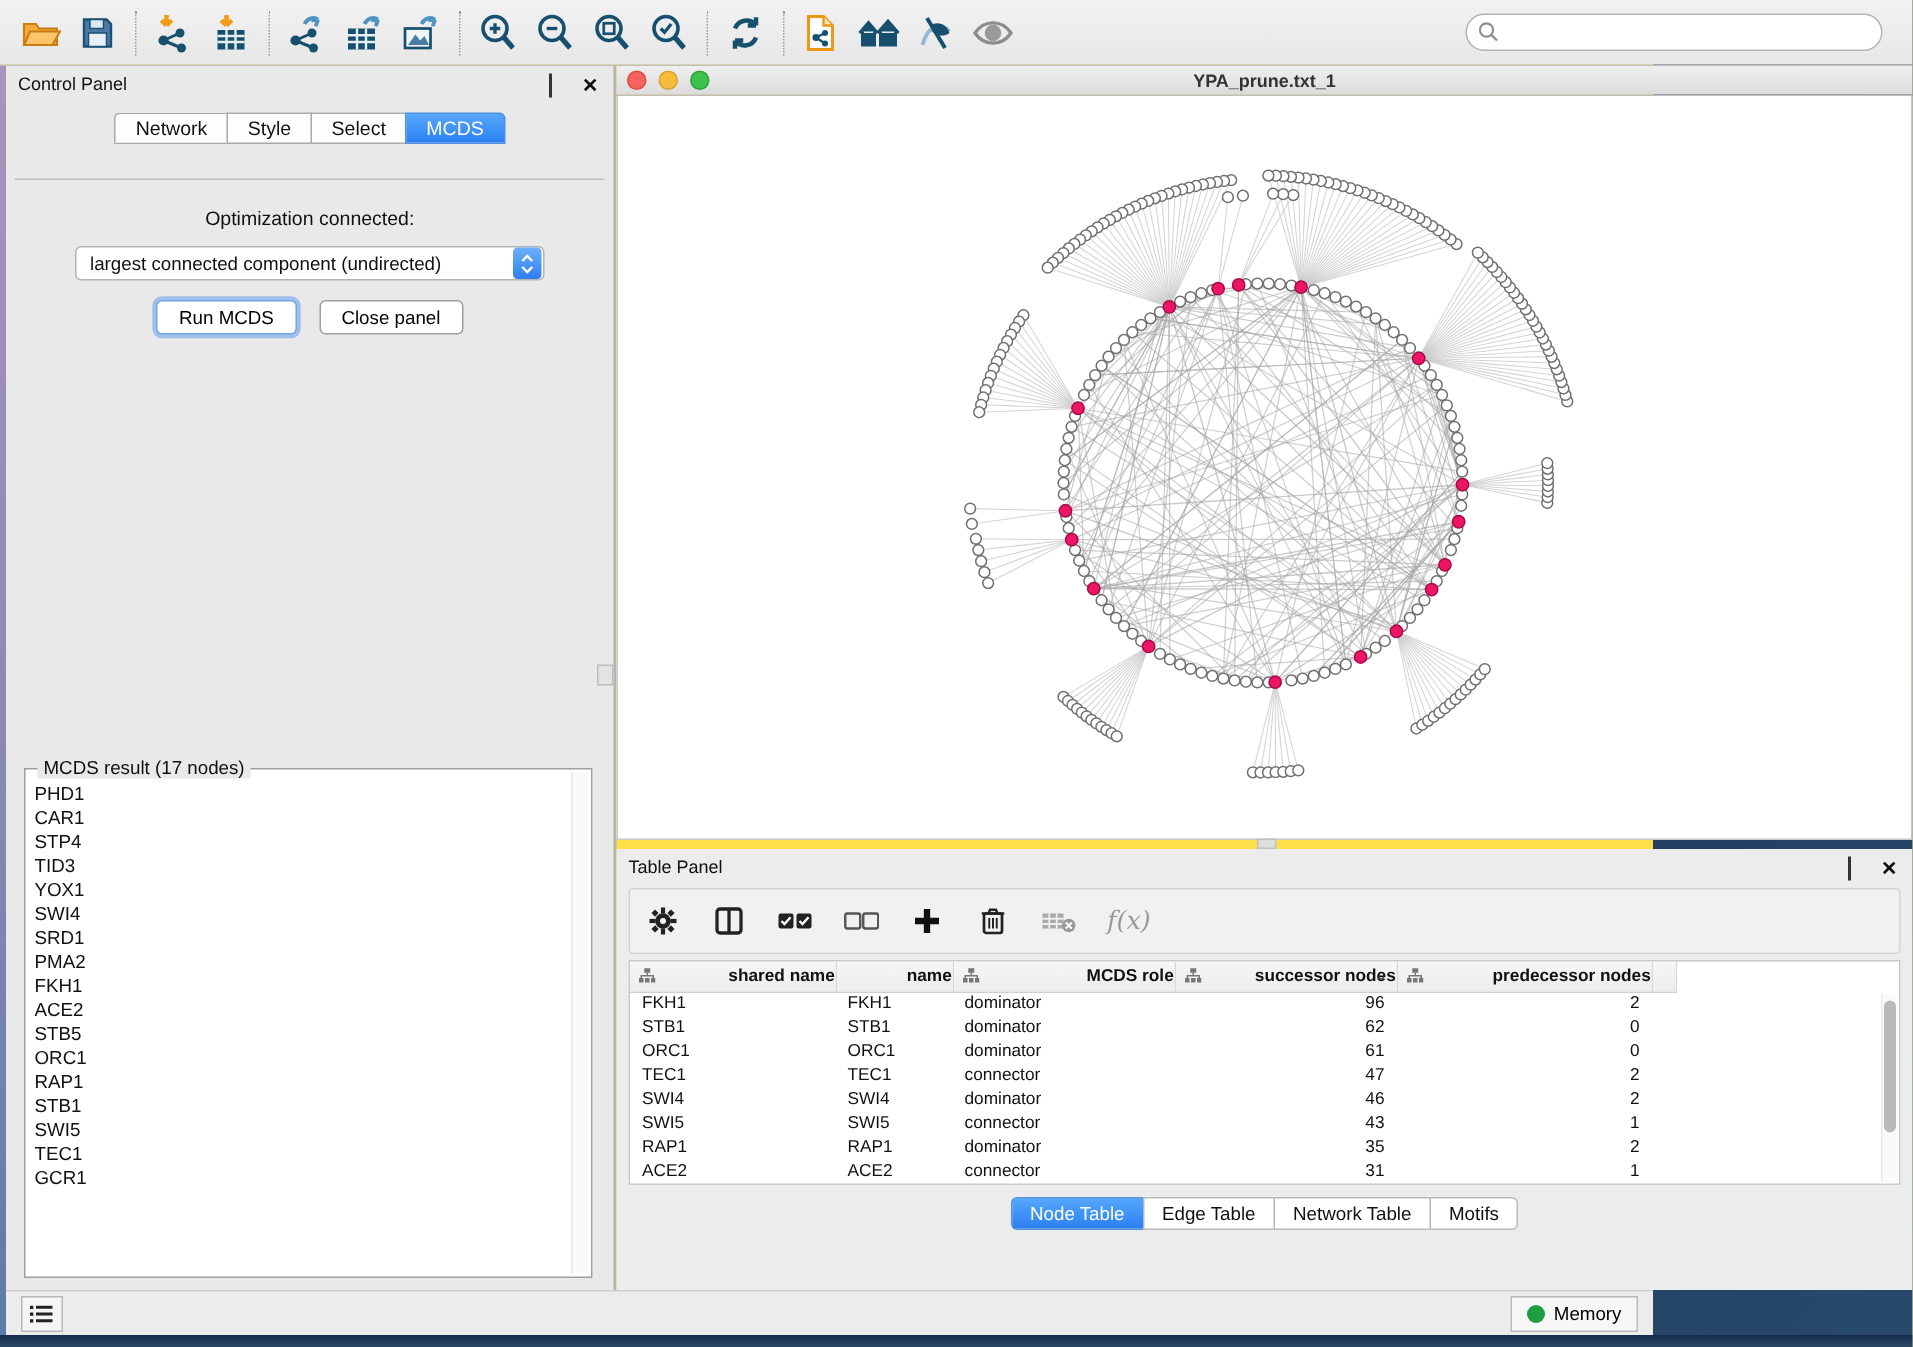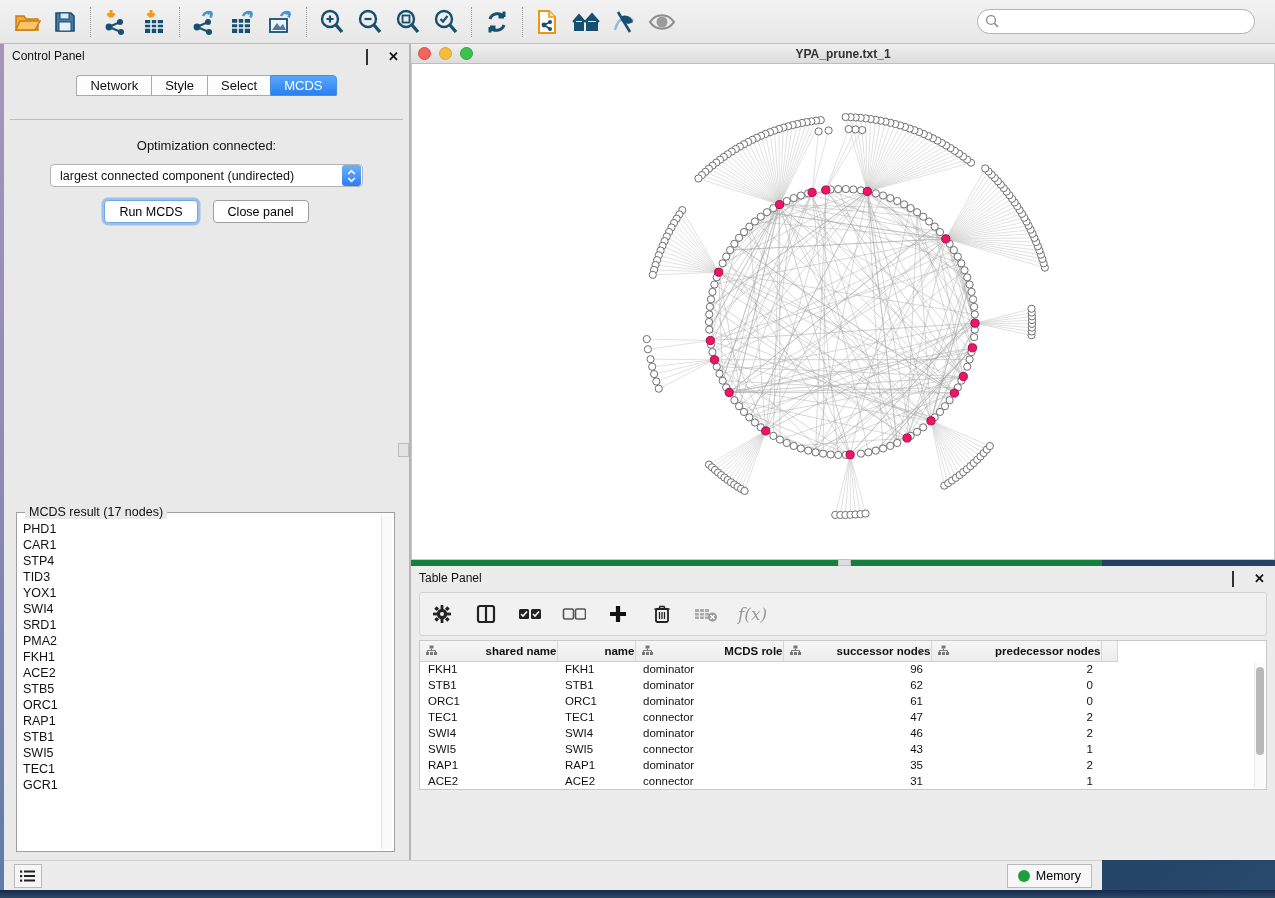--- a/index.html
+++ b/index.html
@@ -2,21 +2,21 @@
 <html><head>
 <meta charset="utf-8">
 <style>
   * { margin:0; padding:0; box-sizing:border-box; }
   html,body { width:1275px; height:898px; overflow:hidden; }
   body {
     font-family:"Liberation Sans", sans-serif;
     background:linear-gradient(135deg,#23355c 0%,#1d3152 40%,#27496b 100%);
     position:relative; font-size:12px; color:#111;
   }
-  .app { position:absolute; left:0; top:0; width:1102px; height:890px; background:#15803d; }
+  .app { position:absolute; left:0; top:0; width:1102px; height:890px; background:#fde047; }
 
   
   .toolbar { position:absolute; left:0; top:0; width:1275px; height:44px;
     background:linear-gradient(#f2f2f2,#e7e7e7); border-bottom:1px solid #bfbfbf;
     display:flex; align-items:center; padding:0 8px; }
   .tb-btn { width:38px; height:36px; display:flex; align-items:center; justify-content:center;
     background:transparent; border:none; cursor:pointer; }
   .tb-sep { width:1px; height:30px; margin:0 6px; border-left:1px dotted #9a9a9a; }
   .search-wrap { margin-left:auto; margin-right:12px; position:relative; }
   .search-input { width:278px; height:25px; border:1px solid #b3b3b3; border-radius:13px;
@@ -1138,20 +1138,26 @@
               <td class="num">29</td>
               <td class="num">1</td>
               <td></td>
             </tr>
           </tbody>
         </table>
       <div class="tbl-scroll">
         <div class="tbl-thumb"></div>
       </div>
     </div>
+    <div class="tp-tabs" id="tp-tabs">
+        <div class="tp-tab active">Node Table</div>
+        <div class="tp-tab">Edge Table</div>
+        <div class="tp-tab">Network Table</div>
+        <div class="tp-tab">Motifs</div>
+      </div>
   </div>
 
   <div class="statusbar">
     <button class="list-btn">
       <svg width="16" height="14" viewBox="0 0 16 14">
         <g stroke="#222" stroke-width="2">
             <path d="M4 2.5 H15 M4 7 H15 M4 11.5 H15"></path>
           </g>
         <g fill="#222">
             <rect x="0" y="1.5" width="2.2" height="2.2"></rect>

